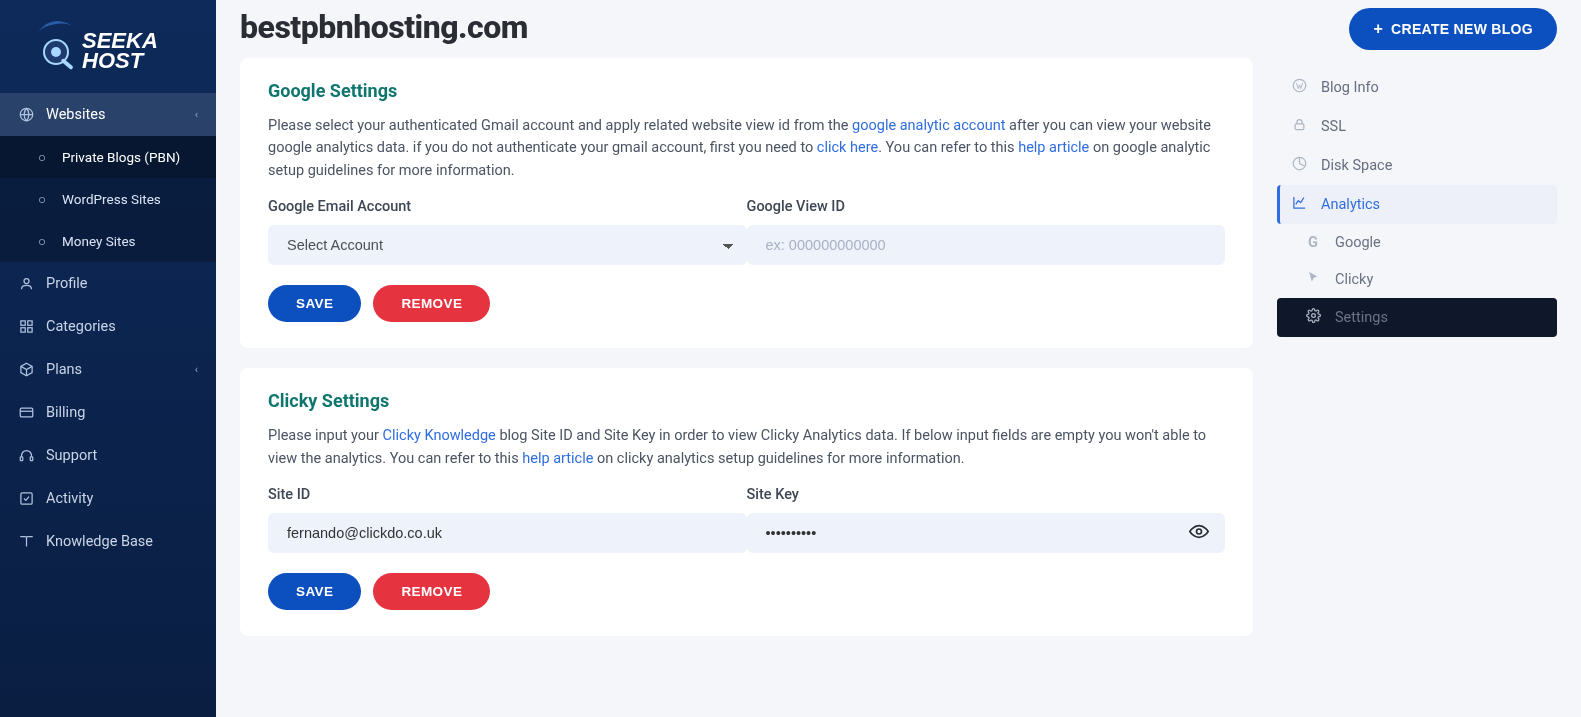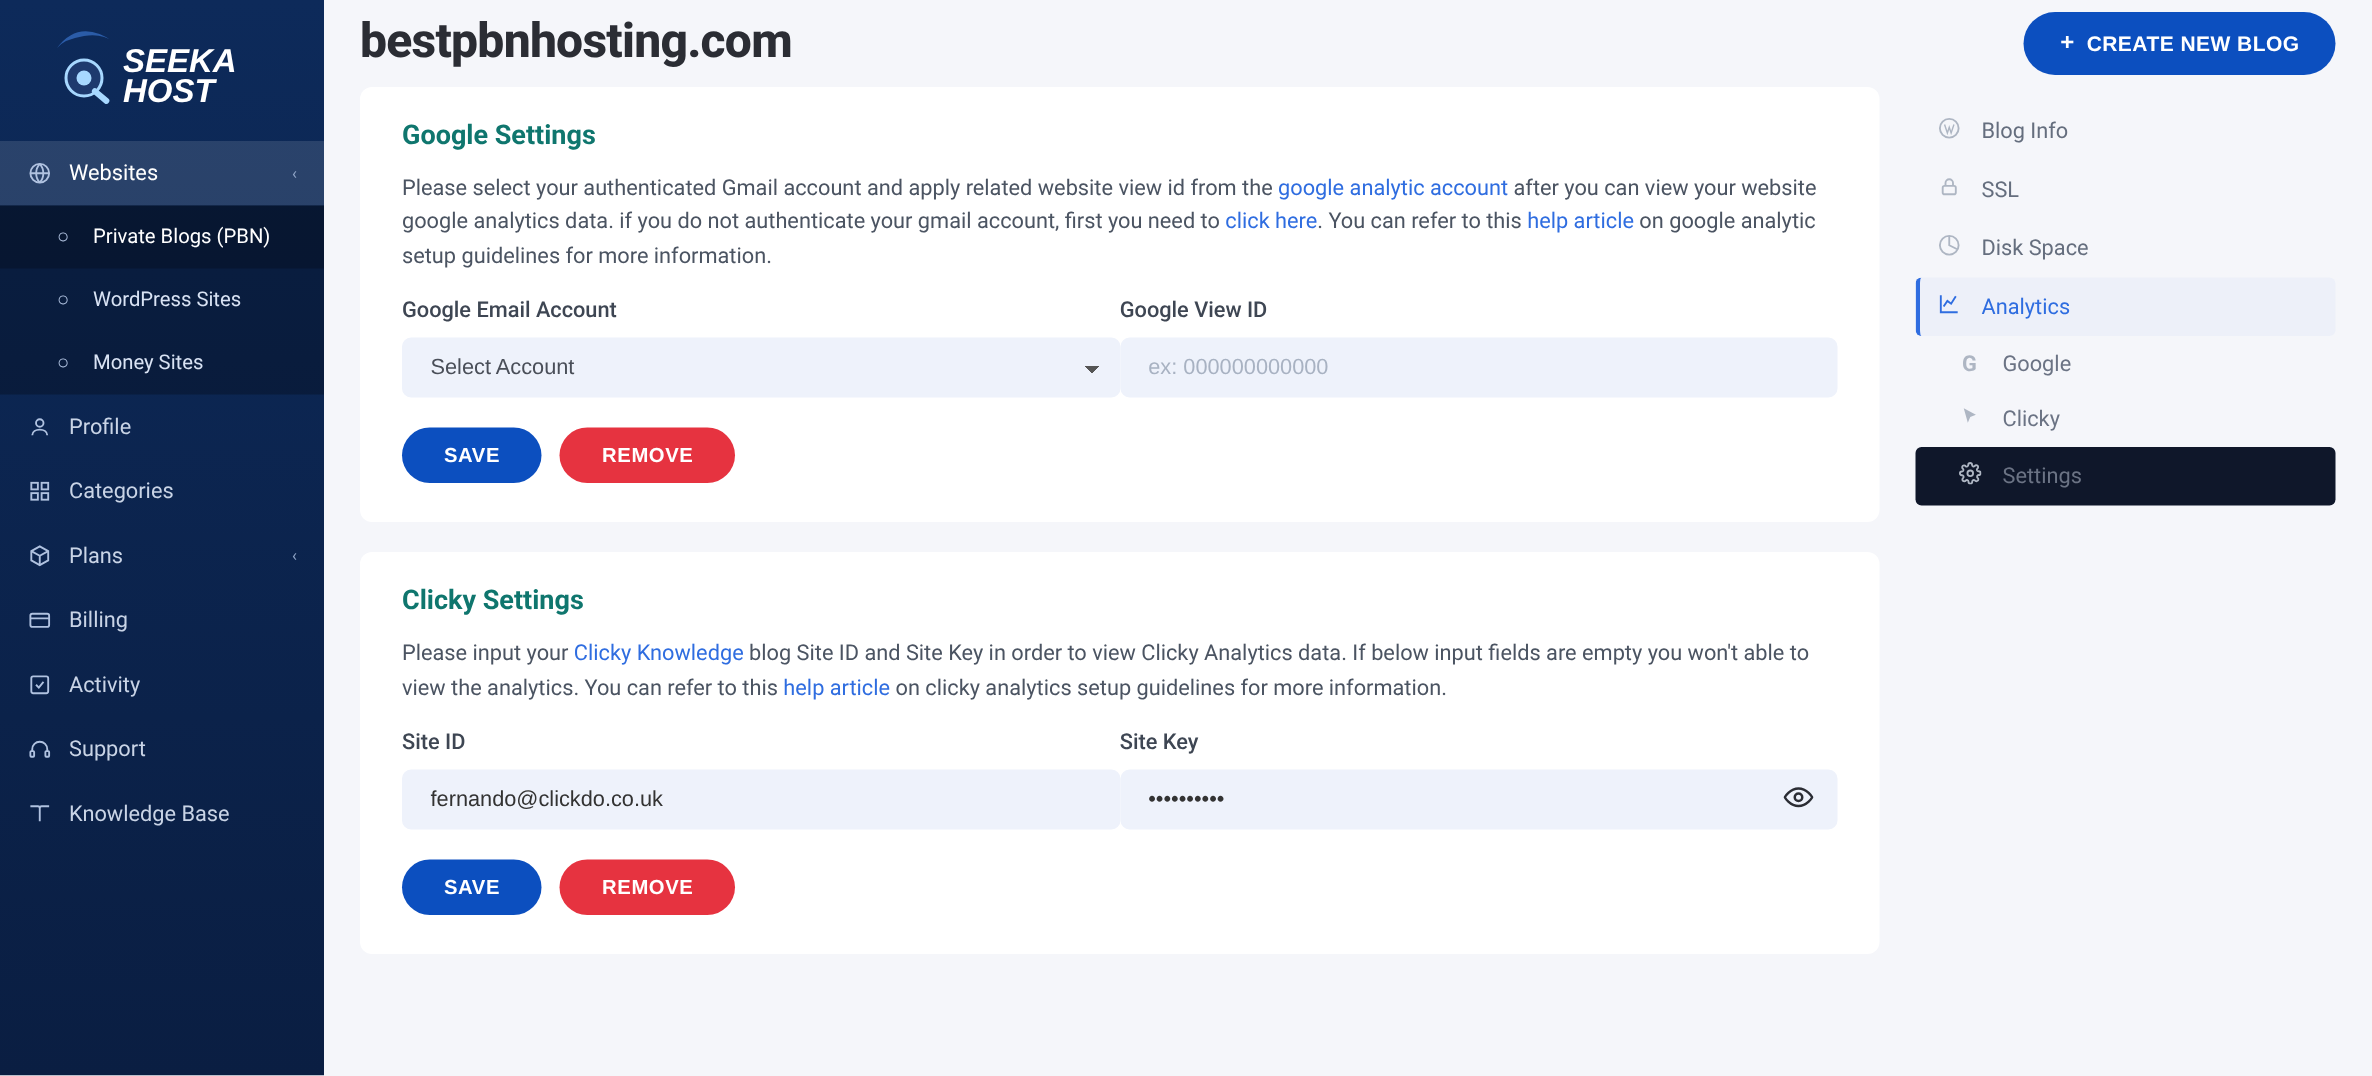--- a/index.html
+++ b/index.html
@@ -269,35 +269,35 @@
       <svg width="15" height="15" viewBox="0 0 24 24" fill="none" stroke="currentColor" stroke-width="2">
           <rect x="2" y="5" width="20" height="14" rx="2"></rect>
           <path d="M2 10h20"></path>
         </svg>
     </span>
     <span>Billing</span>
   </div>
   <div class="nav-item">
     <span class="ico">
       <svg width="15" height="15" viewBox="0 0 24 24" fill="none" stroke="currentColor" stroke-width="2">
-          <rect x="3" y="3" width="18" height="18" rx="2"></rect>
-          <path d="M8 12l3 3 5-6"></path>
-        </svg>
-    </span>
-    <span>Activity</span>
-  </div>
-  <div class="nav-item">
-    <span class="ico">
-      <svg width="15" height="15" viewBox="0 0 24 24" fill="none" stroke="currentColor" stroke-width="2">
           <path d="M4 14v-2a8 8 0 0116 0v2"></path>
           <rect x="2" y="14" width="4" height="6" rx="1"></rect>
           <rect x="18" y="14" width="4" height="6" rx="1"></rect>
         </svg>
     </span>
     <span>Support</span>
+  </div>
+  <div class="nav-item">
+    <span class="ico">
+      <svg width="15" height="15" viewBox="0 0 24 24" fill="none" stroke="currentColor" stroke-width="2">
+          <rect x="3" y="3" width="18" height="18" rx="2"></rect>
+          <path d="M8 12l3 3 5-6"></path>
+        </svg>
+    </span>
+    <span>Activity</span>
   </div>
   <div class="nav-item">
     <span class="ico">
       <svg width="15" height="15" viewBox="0 0 24 24" fill="none" stroke="currentColor" stroke-width="2">
           <path d="M2 4h8a2 2 0 012 2v14M22 4h-8a2 2 0 00-2 2v14"></path>
         </svg>
     </span>
     <span>Knowledge Base</span>
   </div>
 </aside>

